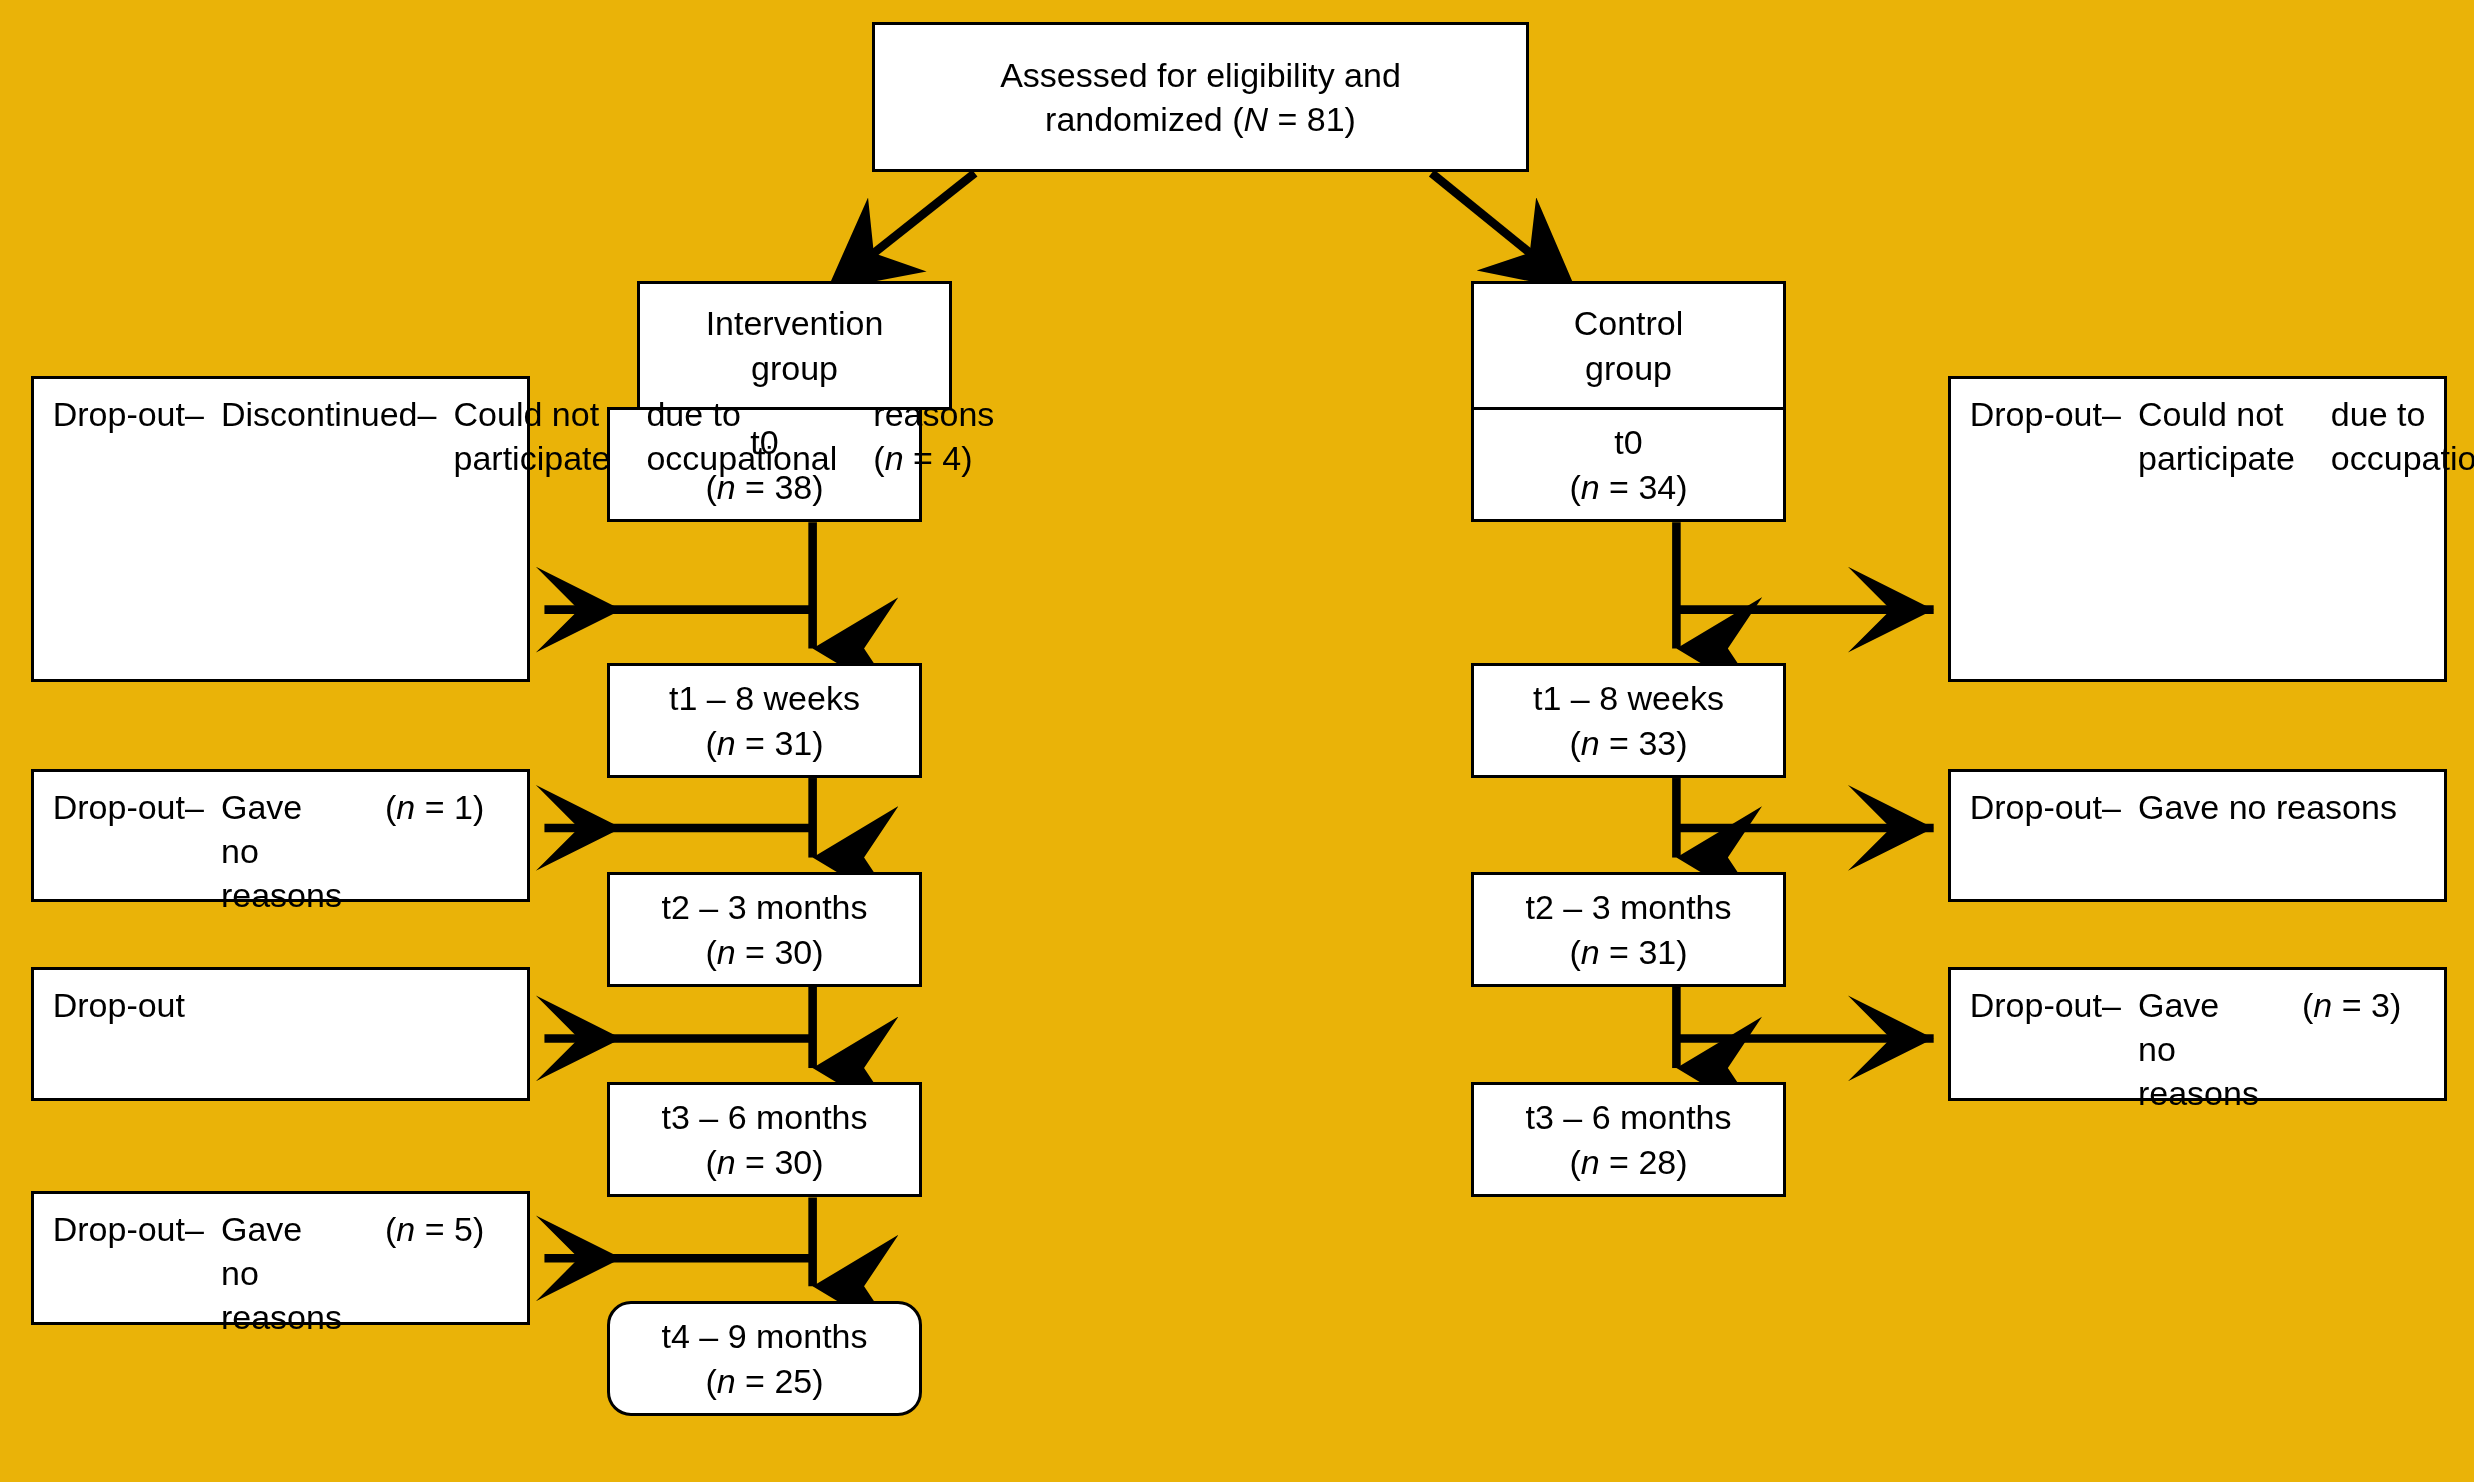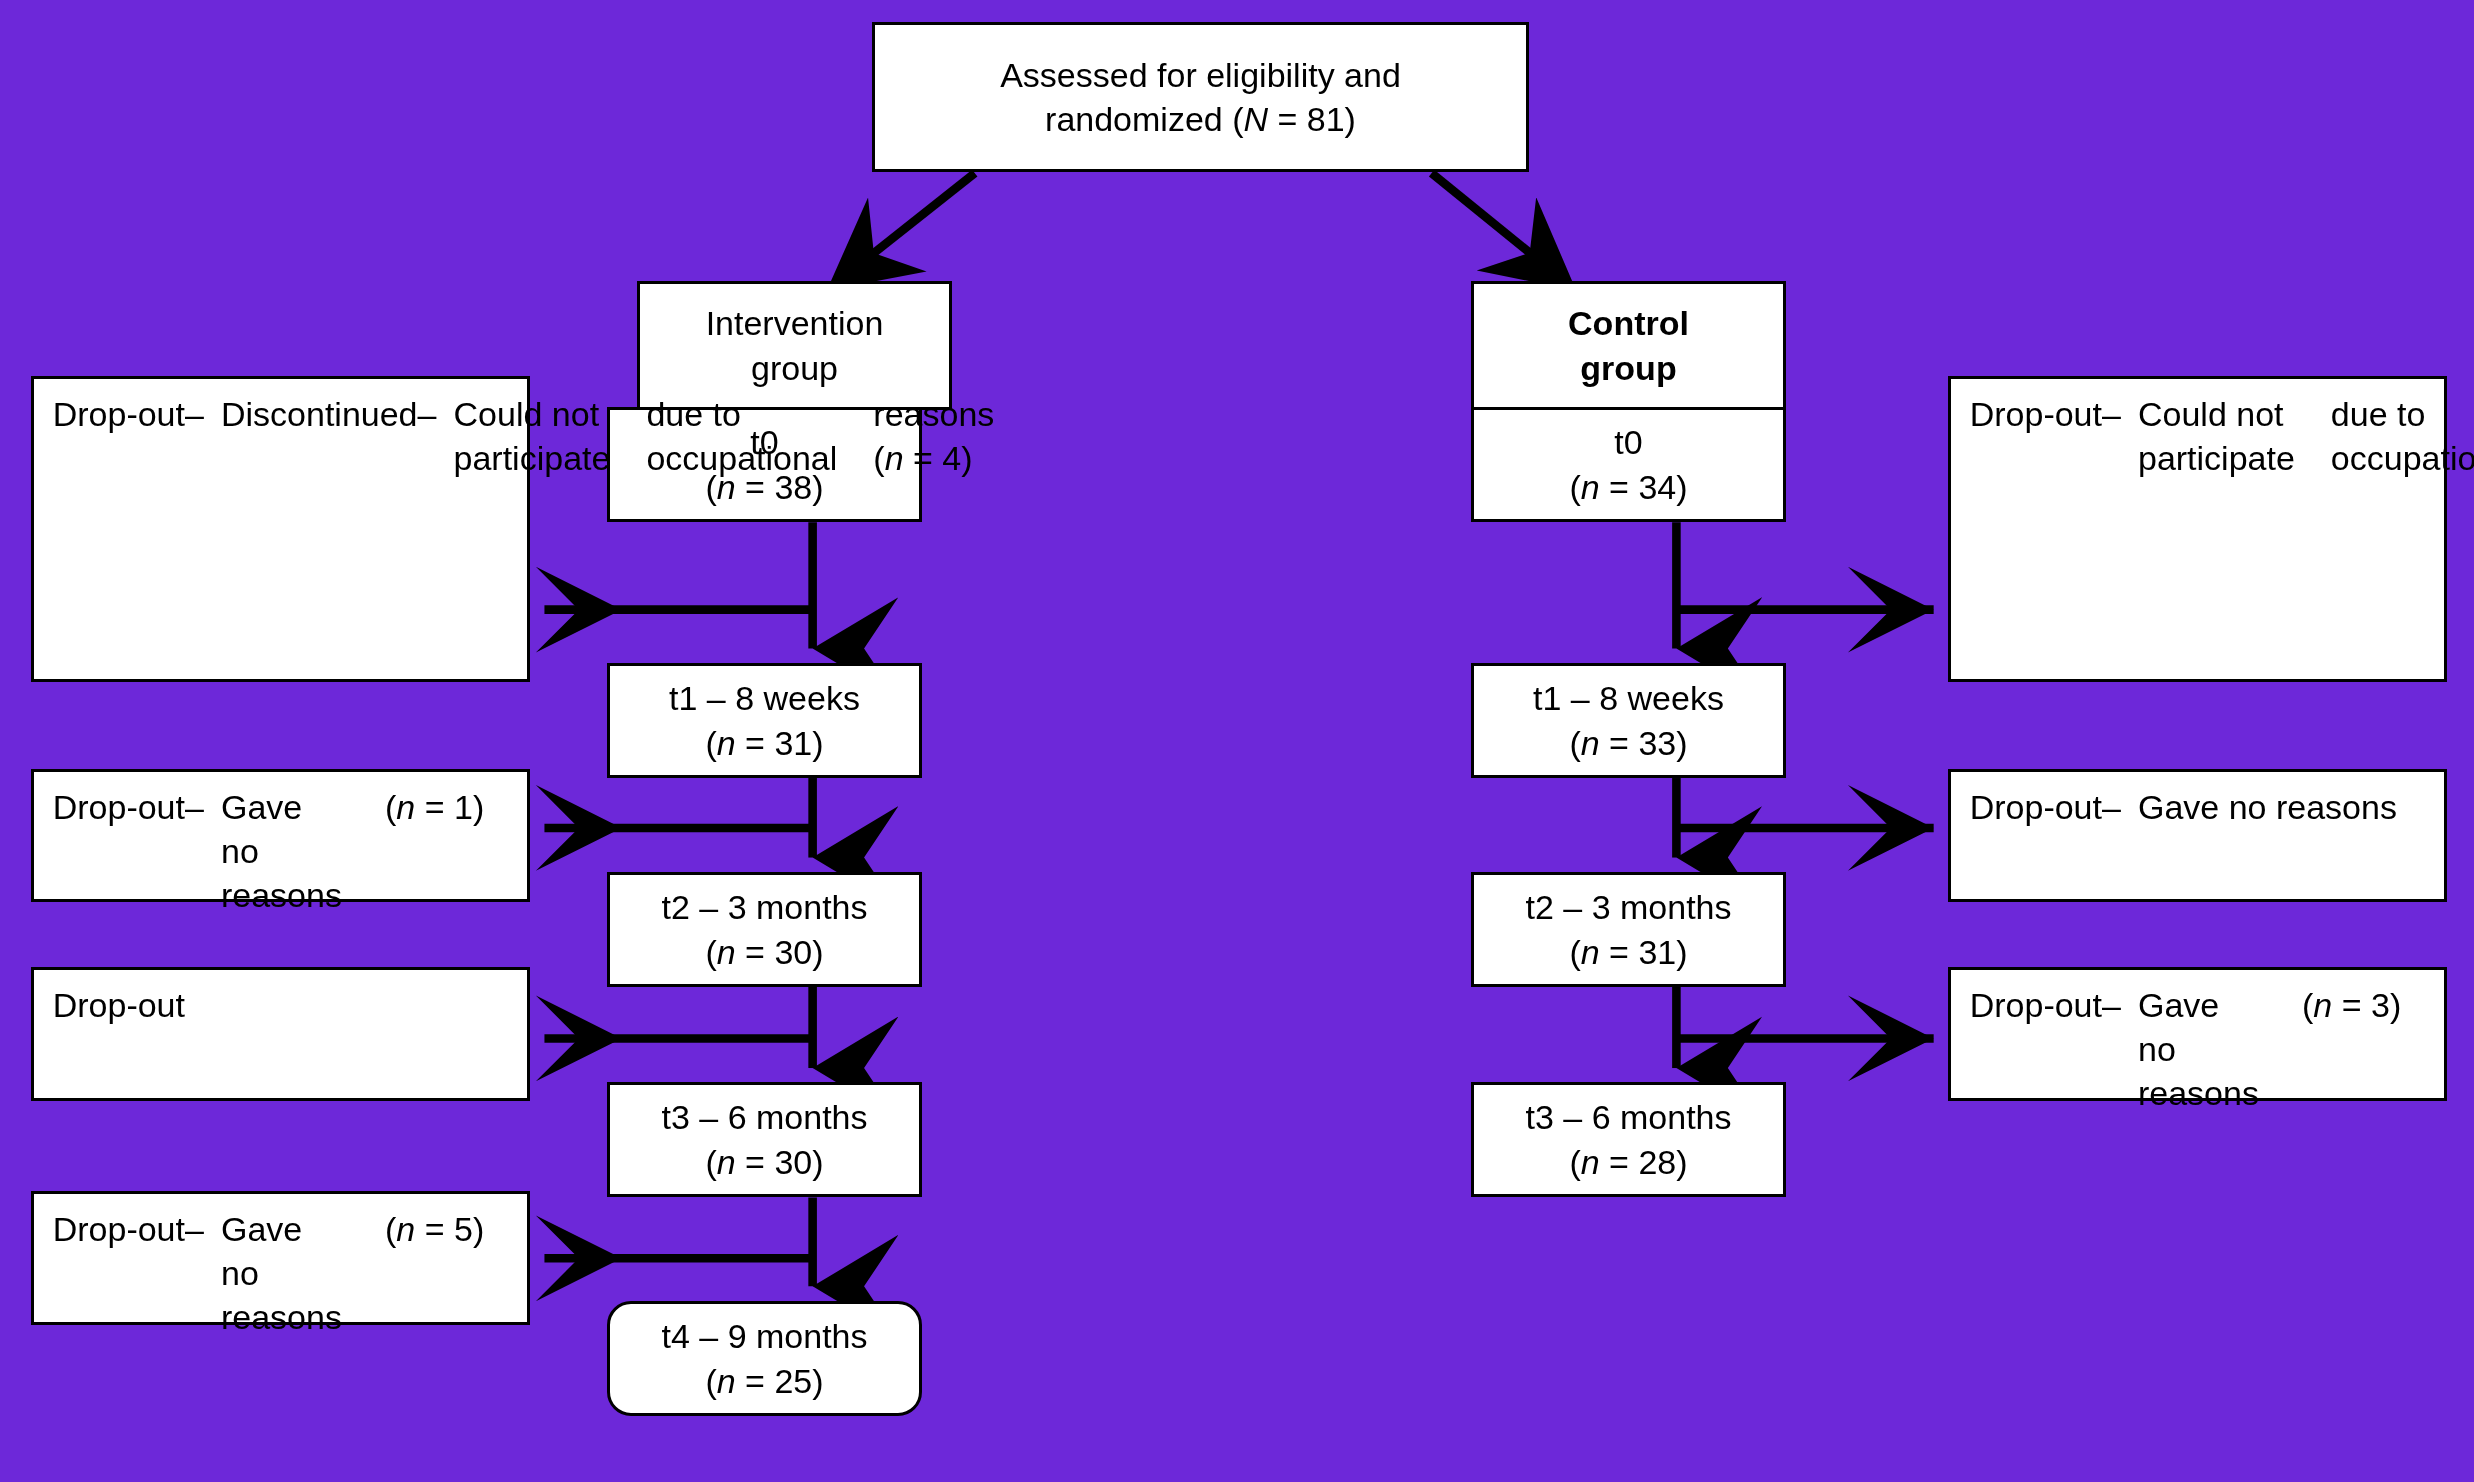--- a/index.html
+++ b/index.html
@@ -1,18 +1,18 @@
 <!DOCTYPE html>
 <html style="font-size:12.5px"><head>
 <meta charset="utf-8">
 <title>CONSORT Flow Diagram</title>
 <style>
   html,body{margin:0;padding:0;background:#ffffff;}
   body{font-family:"Liberation Sans","DejaVu Sans",sans-serif;}
-  #stage{position:relative;width:2475px;height:1482px;background:#6d28d9;overflow:hidden;}
+  #stage{position:relative;width:2475px;height:1482px;background:#eab308;overflow:hidden;}
 
   .box{
     position:absolute;
     box-sizing:border-box;
     border:3.9px solid #000000;
     background:#ffffff;
     color:#000000;
     font-size:34px;
     line-height:1.30;
     z-index:3;
@@ -120,21 +120,21 @@
   <div class="box center" style="left:607px;top:1082px;width:315px;height:115px;">
     <div class="ln">t3 – 6 months</div>
     <div class="ln"><span>(</span><em class="it">n</em><span> = 30)</span></div>
   </div>
 
   <div class="box center" style="left:607px;top:1301px;width:315px;height:115px;border-radius:24px;">
     <div class="ln">t4 – 9 months</div>
     <div class="ln"><span>(</span><em class="it">n</em><span> = 25)</span></div>
   </div>
 
-  <div class="box center" style="left:1471px;top:281px;width:315px;height:129px;font-weight:bold;">
+  <div class="box center" style="left:1471px;top:281px;width:315px;height:129px;">
     <div class="ln">Control</div>
     <div class="ln">group</div>
   </div>
 
   <div class="box center" style="left:1471px;top:407px;width:315px;height:115px;">
     <div class="ln">t0</div>
     <div class="ln"><span>(</span><em class="it">n</em><span> = 34)</span></div>
   </div>
 
   <div class="box center" style="left:1471px;top:663px;width:315px;height:115px;">

